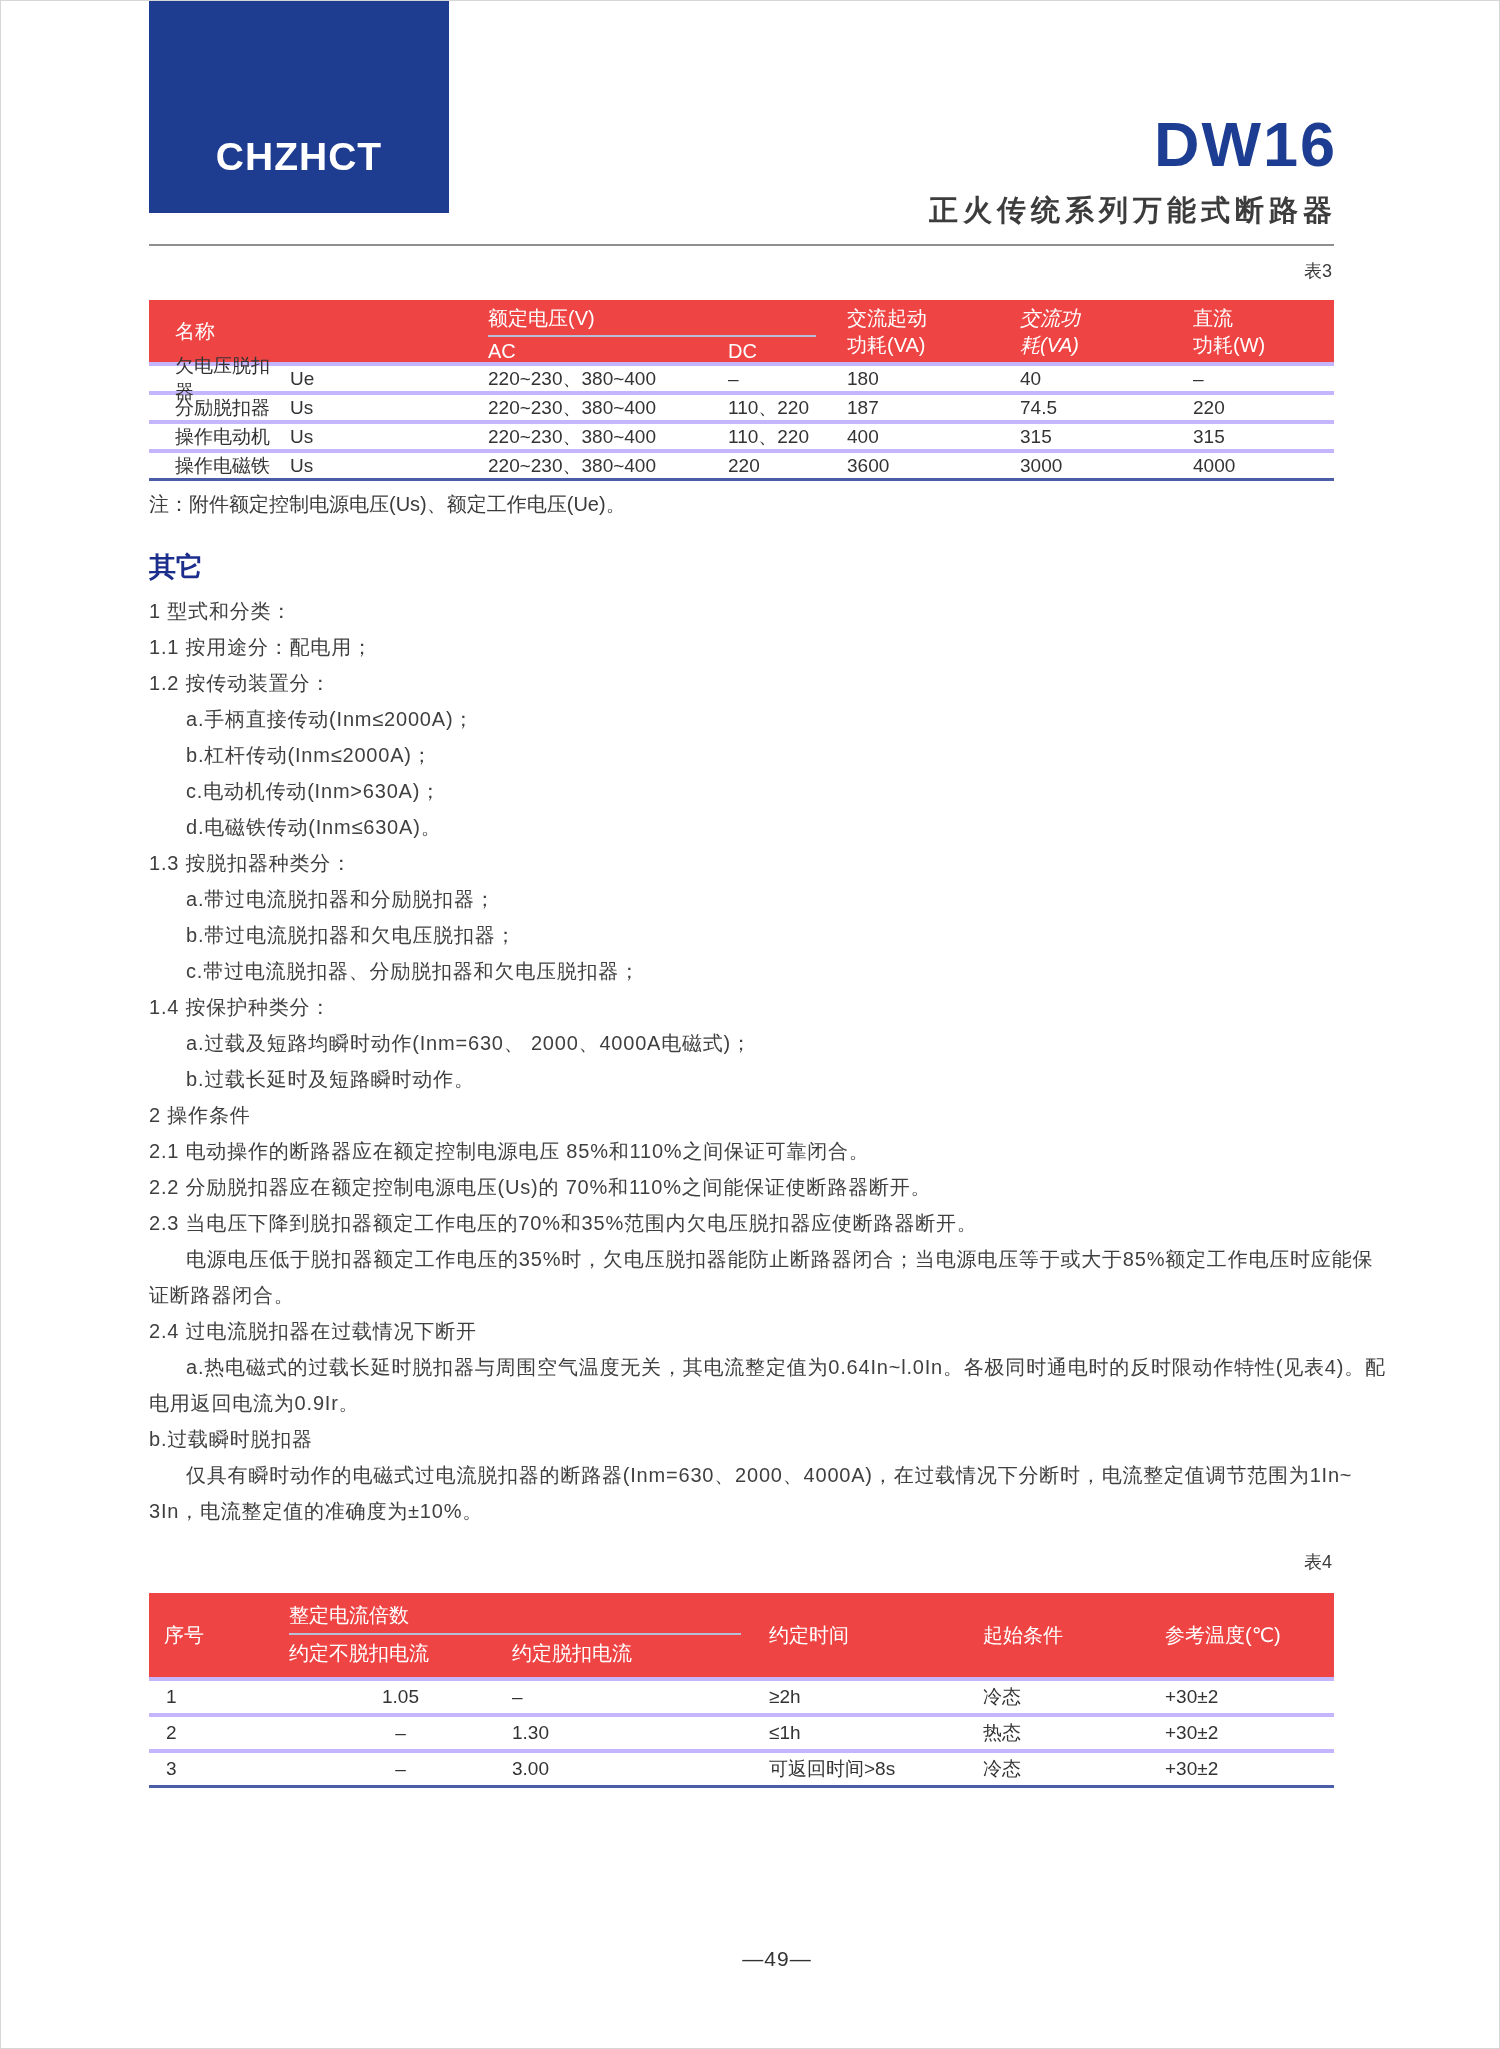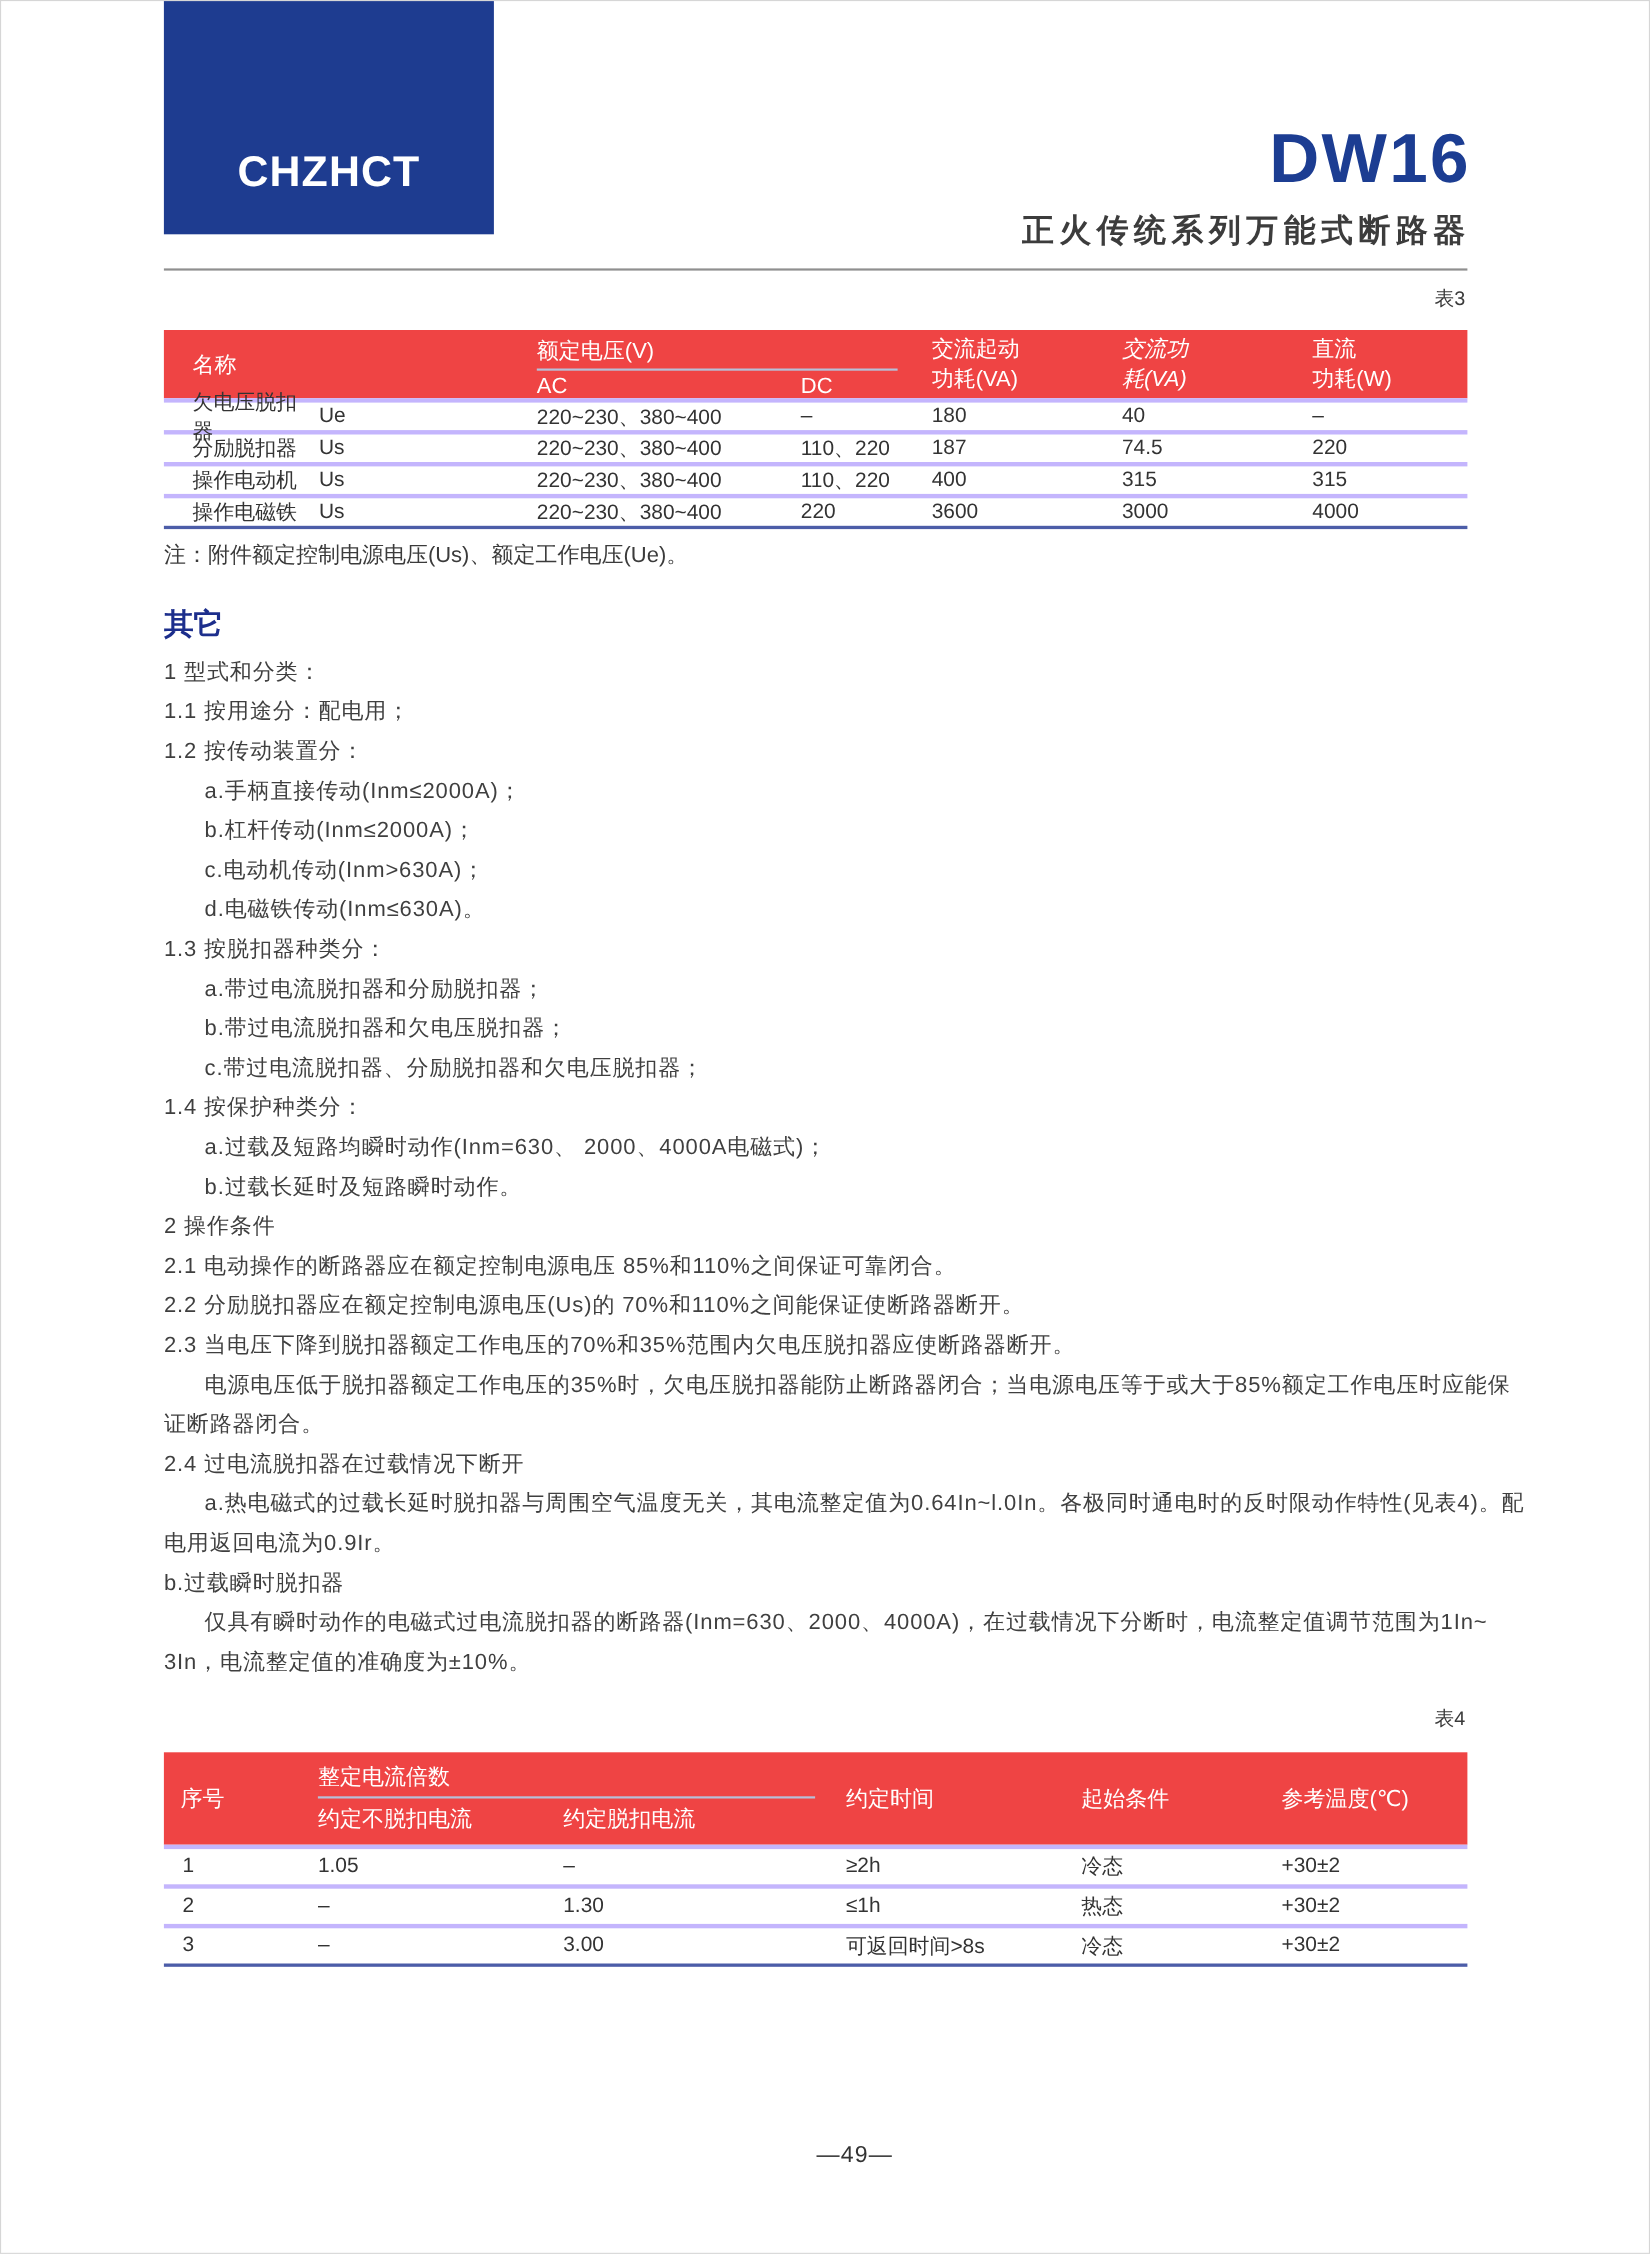--- a/index.html
+++ b/index.html
@@ -79,21 +79,21 @@
   .t4-mult .g-line{width:452px;margin-top:4px;}
   .t4-subs{display:flex;margin-top:5px;}
   .t4-s1{width:223px;}
   .t4-s2{width:257px;}
   .t4-mid{display:flex;align-items:center;}
   .t4-c4{width:214px;}
   .t4-c5{width:182px;}
   .t4-c6{width:169px;}
   #table4 .trow{height:36px;}
   .t4r-no{width:140px;padding-left:17px;}
-  .t4r-i1{width:223px;}
+  .t4r-i1{width:223px;text-align:center;}
   .t4r-i2{width:257px;}
   .t4r-t{width:214px;}
   .t4r-cond{width:182px;}
   .t4r-temp{width:169px;}
   
   .page-number{
     position:absolute;left:0;top:1946px;width:100%;text-align:center;
     font-size:21px;color:#333333;letter-spacing:1px;margin-left:27px;
   }
 </style>

